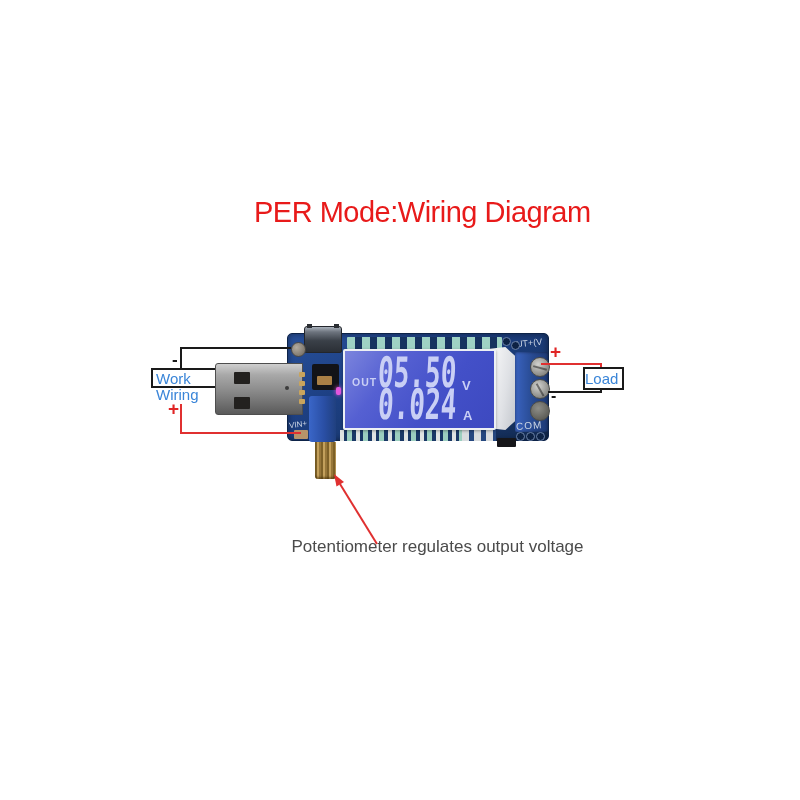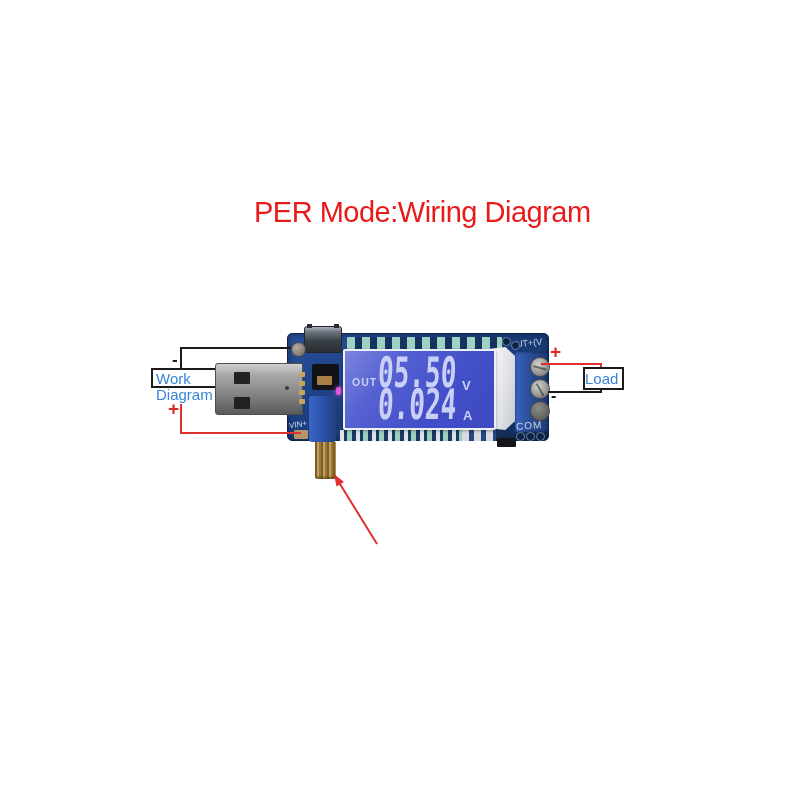--- a/index.html
+++ b/index.html
@@ -111,21 +111,21 @@
 </style>
 </head>
 <body>
 
 <div id="stage">
 
   <div class="abs" id="title">PER Mode:Wiring Diagram</div>
 
   <div class="abs label-box" id="work-voltage-box">
     <div>Work</div>
-    <div>Diagram</div>
+    <div>Wiring</div>
   </div>
   <div class="abs sign" id="wv-minus">-</div>
   <div class="abs sign" id="wv-plus">+</div>
 
   <div class="abs label-box" id="load-box">
     <div>Load</div>
   </div>
   <div class="abs sign" id="load-plus">+</div>
   <div class="abs sign" id="load-minus">-</div>
 
@@ -186,13 +186,14 @@
 
   <svg class="abs" id="wires" viewBox="0 0 800 800">
     <polyline points="291,348 181,348 181,368" fill="none" stroke="#1a1a1a" stroke-width="2"></polyline>
     <polyline points="181,404 181,433 301,433" fill="none" stroke="#e03030" stroke-width="2"></polyline>
     <polyline points="541,364 601,364 601,367" fill="none" stroke="#e03030" stroke-width="2"></polyline>
     <polyline points="548,392 601,392 601,389" fill="none" stroke="#1a1a1a" stroke-width="2"></polyline>
     <line x1="377" y1="544" x2="340" y2="484" stroke="#e03030" stroke-width="2"></line>
     <polygon points="334,474 344,482 336.5,486.6" fill="#e03030"></polygon>
   </svg>
 
+  <div class="abs" id="caption">Potentiometer regulates output voltage</div>
 </div>
 
 </body></html>

